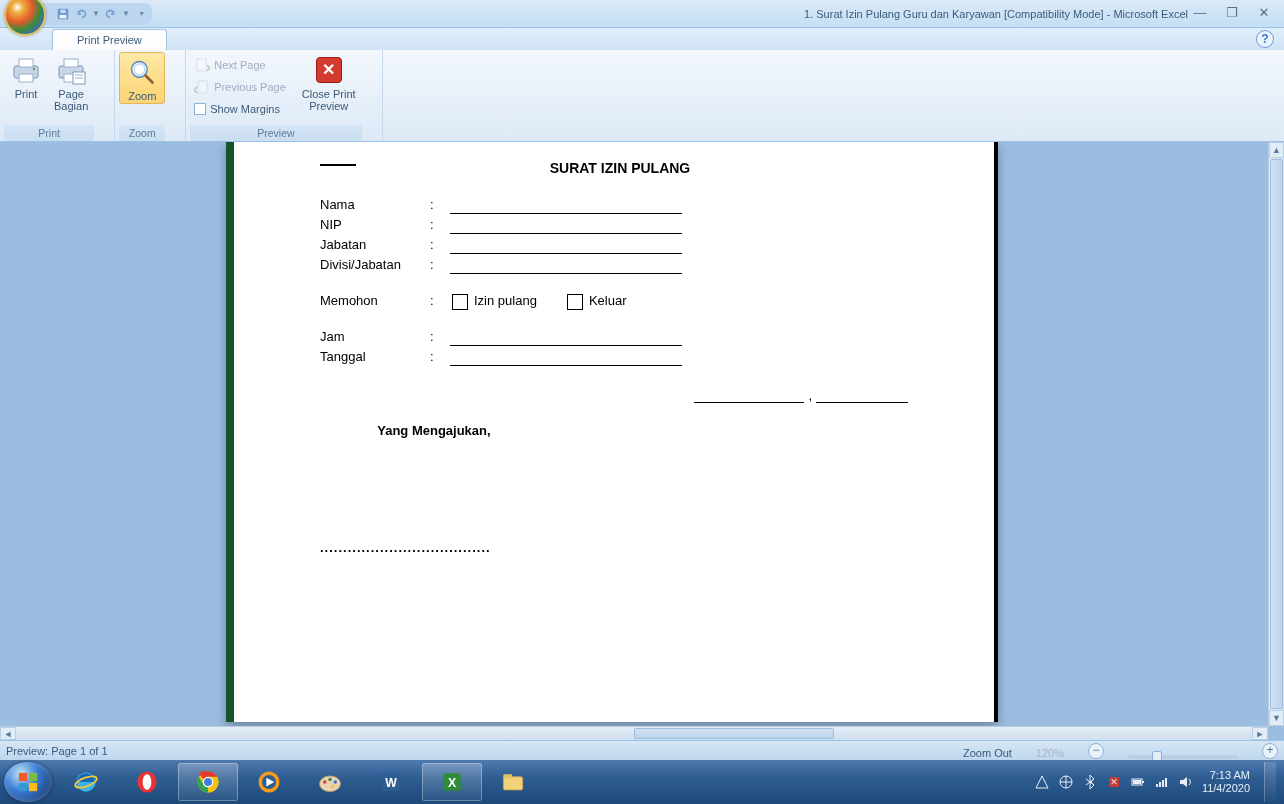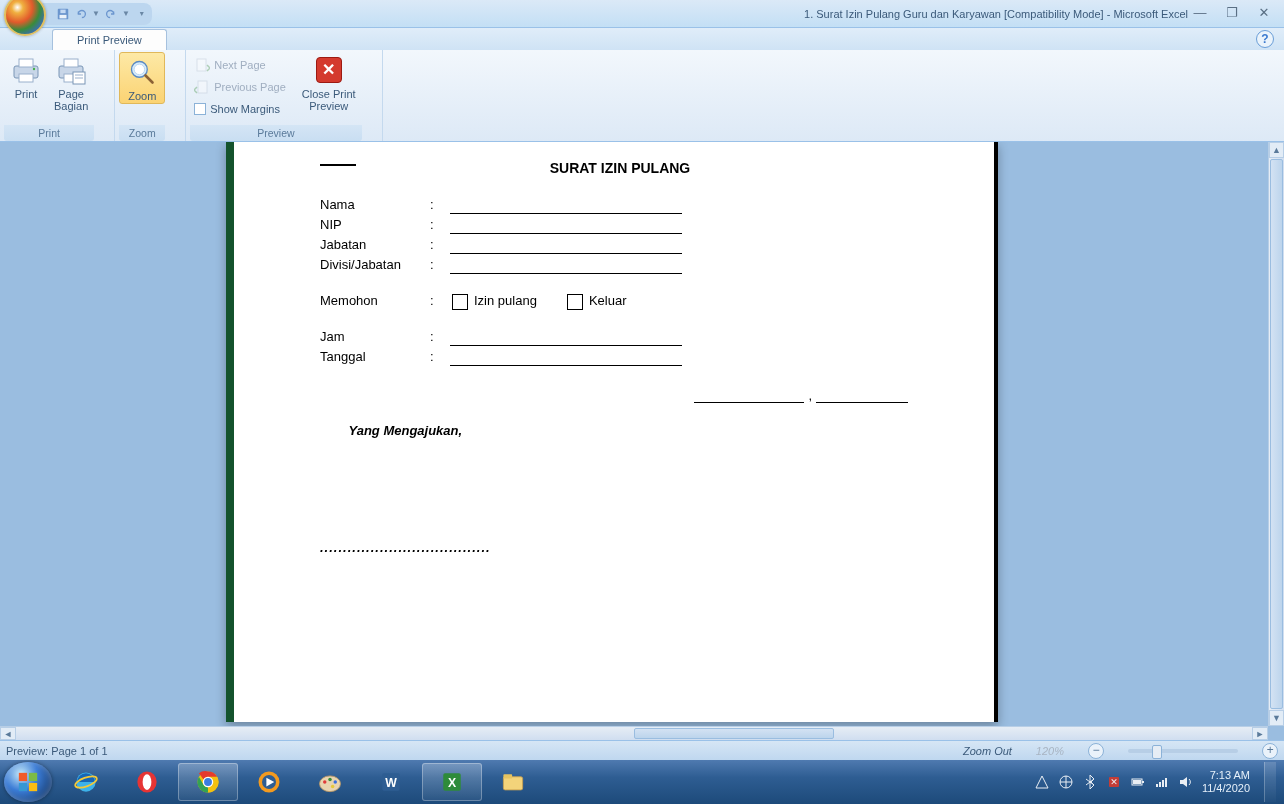--- a/index.html
+++ b/index.html
@@ -44,41 +44,41 @@
 .doc-title-dash { width:36px; border-bottom:2.5px solid #000; margin-right:16px; margin-top:-6px; }
 .doc-title { font-weight:bold; font-size:14px; flex:1; text-align:center; padding-right:40px; }
 .form-row { display:flex; align-items:flex-end; margin-bottom:2px; line-height:18px; }
 .label-col { width:110px; }
 .colon { width:20px; }
 .line-col { flex:0 0 232px; border-bottom:1px solid #000; }
 .blank-row { height:16px; }
 .opt-box { width:16px; height:16px; border:1.5px solid #000; margin-right:6px; margin-left:2px; }
 .opt-lbl { margin-right:28px; }
 .sig-area { display:flex; justify-content:space-between; margin-top:20px; }
-.sig-right { text-align:center;font-style:italic; }
+.sig-right { text-align:right; }
 .date-line { display:flex; align-items:flex-end; justify-content:flex-end; margin-bottom:8px; }
 .date-blank1 { width:110px; border-bottom:1px solid #000; }
 .date-comma { padding:0 4px; }
 .date-blank2 { width:92px; border-bottom:1px solid #000; }
 .sig-name { font-weight:bold; font-size:13px; margin-bottom:2px; }
 .dot-line { margin-top:80px; letter-spacing:1px; font-weight:bold; font-size:13px; }
 .dot-line-r { margin-top:102px; letter-spacing:1px; font-weight:bold; font-size:13px; }
 
 
 .vscroll { position:absolute; top:0; right:0; width:16px; bottom:14px; background:linear-gradient(90deg,#e6edf5,#d0def0); border-left:1px solid #b7cee6; }
 .vscroll .arrow { height:16px; background:#e2ecf6; border:1px solid #b7cee6; text-align:center; font-size:9px; line-height:14px; color:#5a7a9a; }
 .vscroll .thumb { position:absolute; top:17px; bottom:17px; left:1px; right:1px; background:linear-gradient(90deg,#d3e2f3,#bcd4ec); border:1px solid #9abde0; border-radius:2px; }
 .hscroll { position:absolute; bottom:0; left:0; right:16px; height:14px; background:linear-gradient(#e6edf5,#d0def0); border-top:1px solid #b7cee6; display:flex; }
 .hscroll .arrow { width:16px; background:#e2ecf6; border:1px solid #b7cee6; text-align:center; font-size:9px; line-height:12px; color:#5a7a9a; }
 .hscroll .track { flex:1; position:relative; }
 .hscroll .thumb { position:absolute; left:50%; width:200px; top:1px; bottom:1px; background:linear-gradient(#d3e2f3,#bcd4ec); border:1px solid #9abde0; border-radius:2px; }
 
 
 .statusbar { position:absolute; bottom:44px; left:0; right:0; height:20px; background:linear-gradient(#d6e6f5,#bfd7ef); border-top:1px solid #9ac1e8; display:flex; align-items:center; font-size:11px; color:#3b5a7a; padding:0 6px; }
-.status-right { margin-left:auto; display:flex; align-items:center; gap:24px;font-style:italic; }
+.status-right { margin-left:auto; display:flex; align-items:flex-end; gap:24px; }
 .zoom-val { color:#a8b4c2; }
 .zoom-slider { width:110px; height:4px; background:#b7cee6; position:relative; border-radius:2px; }
 .zoom-slider::after { content:""; position:absolute; left:22%; top:-4px; width:8px; height:12px; background:#e6edf5; border:1px solid #8bb2d8; border-radius:2px; }
 .zoom-end { width:16px; height:16px; border:1px solid #8bb2d8; border-radius:50%; text-align:center; line-height:13px; font-size:12px; color:#5a7a9a; background:#eaf2fa; }
 
 
 .taskbar { position:absolute; bottom:0; left:0; right:0; height:44px; background:linear-gradient(#4f7ab0,#2e5d92 40%,#1d4a7a); display:flex; align-items:center; padding:0 4px; }
 .start-btn { width:48px; height:40px; border-radius:50%; background:radial-gradient(circle at 35% 30%,#c6eaf9 0%,#3a7bd5 40%,#0a2346 100%); margin-right:4px; box-shadow:0 0 6px rgba(255,255,255,.3) inset,0 0 4px rgba(0,0,0,.4); display:flex; align-items:center; justify-content:center; }
 .start-btn svg { width:22px; height:22px; }
 .task-btn { width:60px; height:38px; border-radius:3px; display:flex; align-items:center; justify-content:center; margin-right:1px; }

